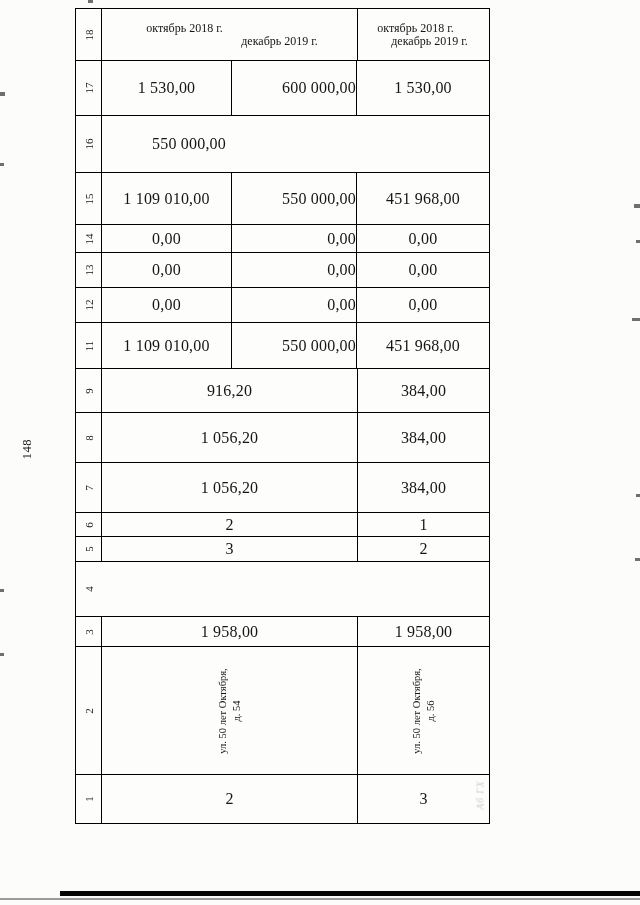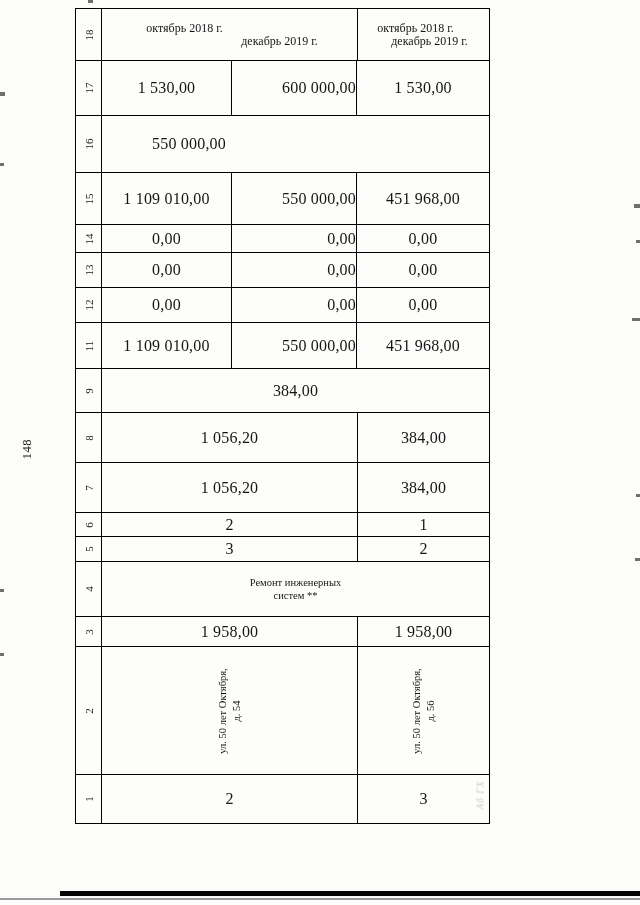--- a/index.html
+++ b/index.html
@@ -175,20 +175,23 @@
       <div class="cell c-right">
           <span class="val">451 968,00</span>
         </div>
     </div>
 
 
     <div class="trow" style="height:44px">
       <div class="cell c-num">
           <span class="vert">9</span>
         </div>
+      <div class="cell c-mid">
+          <span class="val">916,20</span>
+        </div>
       <div class="cell c-right">
           <span class="val">384,00</span>
         </div>
     </div>
 
     <div class="trow" style="height:50px">
       <div class="cell c-num">
           <span class="vert">8</span>
         </div>
       <div class="cell c-mid">
@@ -232,24 +235,20 @@
         </div>
       <div class="cell c-right">
           <span class="val">2</span>
         </div>
     </div>
 
     <div class="trow" style="height:55px">
       <div class="cell c-num">
           <span class="vert">4</span>
         </div>
-      <div class="cell c-right">
-        <span class="wrapline">Ремонт инженерных</span>
-        <span class="wrapline">систем **</span>
-      </div>
     </div>
 
     <div class="trow" style="height:30px">
       <div class="cell c-num">
           <span class="vert">3</span>
         </div>
       <div class="cell c-mid">
           <span class="val">1 958,00</span>
         </div>
       <div class="cell c-right">

